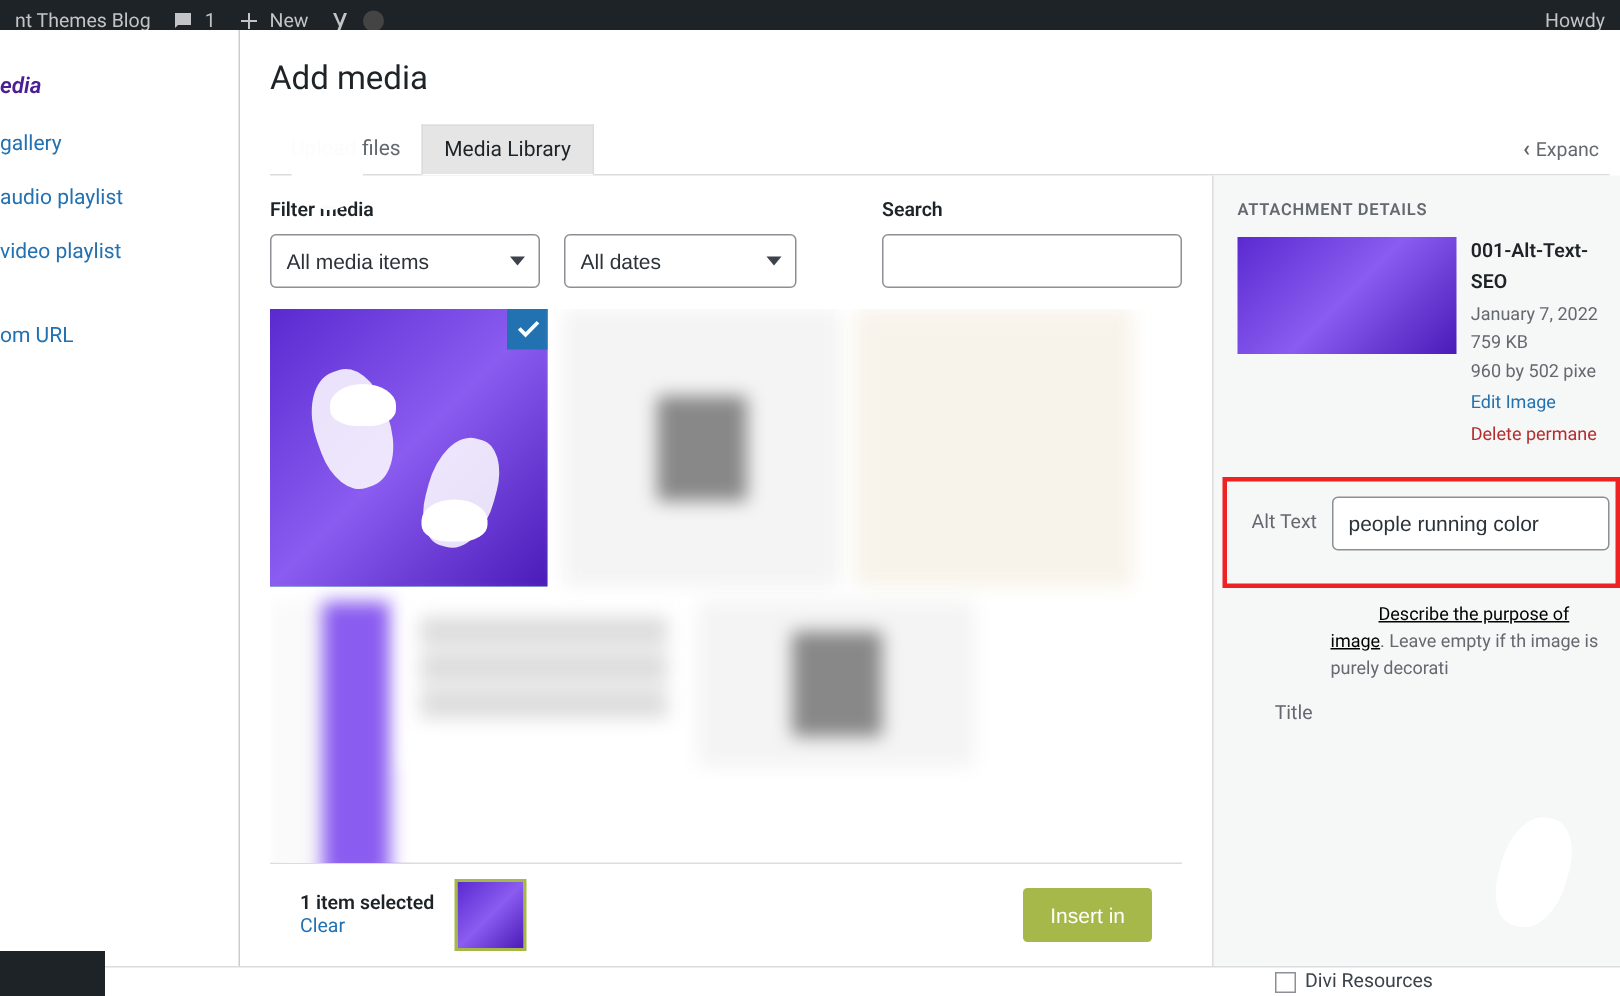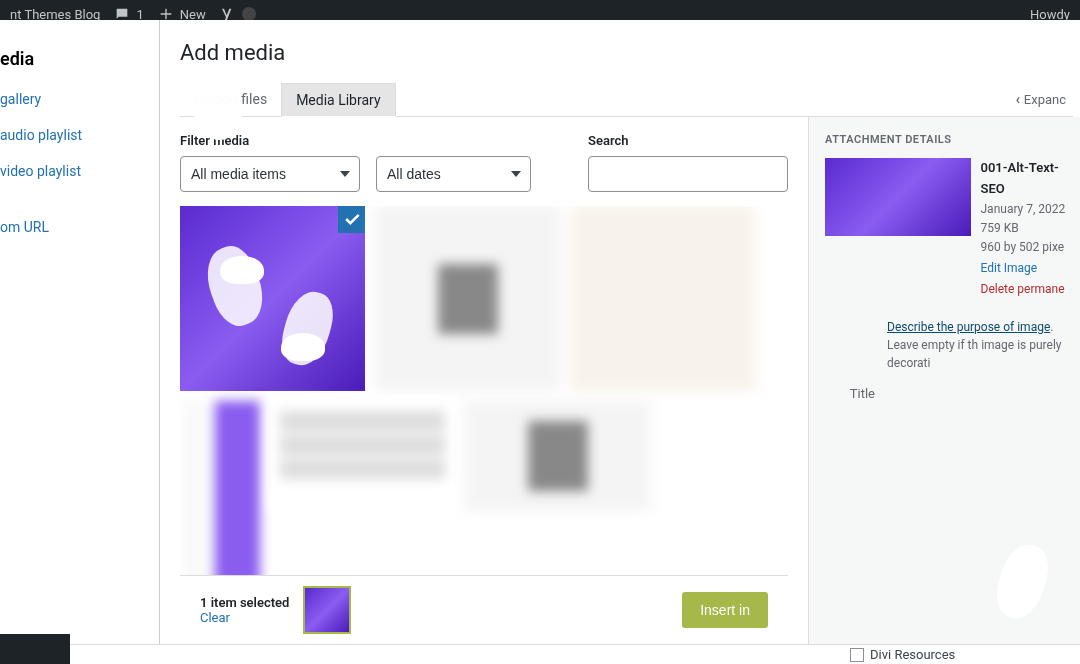--- a/index.html
+++ b/index.html
@@ -8,21 +8,21 @@
   
   .admin-bar { background: #1d2327; color: #c3c4c7; height: 28px; display: flex; align-items: center; padding: 0 10px; font-size: 13px; text-align: right; }
   .admin-bar .left { display: flex; gap: 14px; align-items: center; }
   .admin-bar .right { margin-left: auto; }
   .admin-bar .item { display: flex; align-items: center; gap: 6px; cursor: pointer; }
   .admin-bar svg { width: 16px; height: 16px; fill: #c3c4c7; }
   .yoast-badge { width: 14px; height:14px; border-radius:50%; background:#444; display:inline-block;}
   
   
   .sidebar { position: absolute; left: 0; top: 20px; bottom: 0; width: 160px; background: #fff; border-right:1px solid #ccc; padding-top: 20px; }
-  .sidebar .hdr { font-weight: 600; color:#000000; padding: 8px 0 12px 0; font-size:18px;}
+  .sidebar .hdr { font-weight: 600; color:#4c1d95; padding: 8px 0 12px 0; font-size:15px;font-style:italic;}
   .sidebar a { display:block; color: #2271b1; text-decoration:none; padding: 10px 0; font-size:14px; cursor:pointer;}
   .sidebar .spacer { height: 20px; }
   
   
   .modal { position:absolute; left:160px; right:0; top:20px; bottom:20px; background:#fff; display:flex; flex-direction:column; }
   
   .modal-header { padding: 20px 7px 0 20px; }
   .modal-title { font-size: 22px; font-weight: 400; color:#1d2327; margin-bottom:18px; }
   
   .tabs { display:flex; gap:0; border-bottom:1px solid #dcdcde; }
@@ -85,21 +85,21 @@
   .det-info { font-size:12px; color:#646970; line-height:1.6;}
   .det-info .fname { font-weight:600; color:#1d2327; font-size:13px;}
   .det-info a { color:#2271b1; text-decoration:none; display:block; margin-top:2px;}
   .det-info .delete { color:#b32d2e;}
   
   .field-row { display:flex; align-items:center; gap:10px; margin-bottom:12px;}
   .field-row label { width:50px; text-align:right; color:#646970; font-size:13px;}
   .field-row input { flex:1; min-width:0;}
   .highlight-box { border:3px solid #e22; padding:10px 4px 10px 10px; margin:0 0 8px -10px;}
   .helper { font-size:12px; color:#646970; line-height:1.5; margin-left:62px; margin-bottom:14px;}
-  .helper a { color:#0c4a6e; text-decoration:underline;}
+  .helper a { color:#000000; text-decoration:underline;margin-left:32px;}
   
   
   .bottom-strip { position:absolute; left:70px; right:0; bottom:0; height:20px; background:#fff; border-top:1px solid #dcdcde; display:flex; align-items:center; padding-left: 780px; font-size:13px; color:#3c434a;}
   .bottom-strip .cb { width:14px; height:14px; border:1px solid #8c8f94; margin-right:6px;}
   .dark-under { position:absolute; left:0; bottom:0; width:70px; height:30px; background:#1d2327;}
 </style>
 </head>
 <body>
 
 <div class="admin-bar">
@@ -223,20 +223,26 @@
         <div class="det-info">
           <div class="fname">001-Alt-Text-SEO</div>
           <div>January 7, 2022</div>
           <div>759 KB</div>
           <div>960 by 502 pixe</div>
           <a>Edit Image</a>
           <a class="delete">Delete permane</a>
         </div>
       </div>
 
+      <div class="highlight-box">
+        <div class="field-row">
+          <label>Alt Text</label>
+          <input type="text" value="people running color" style="">
+        </div>
+      </div>
       <div class="helper">
         <a><span>Describe the purpose of</span> <span>image</span></a><span>. Leave empty if th image is purely decorati</span>
       </div>
 
       <div class="field-row">
         <label>Title</label>
       </div>
     </div>
   </div>
 </div>

